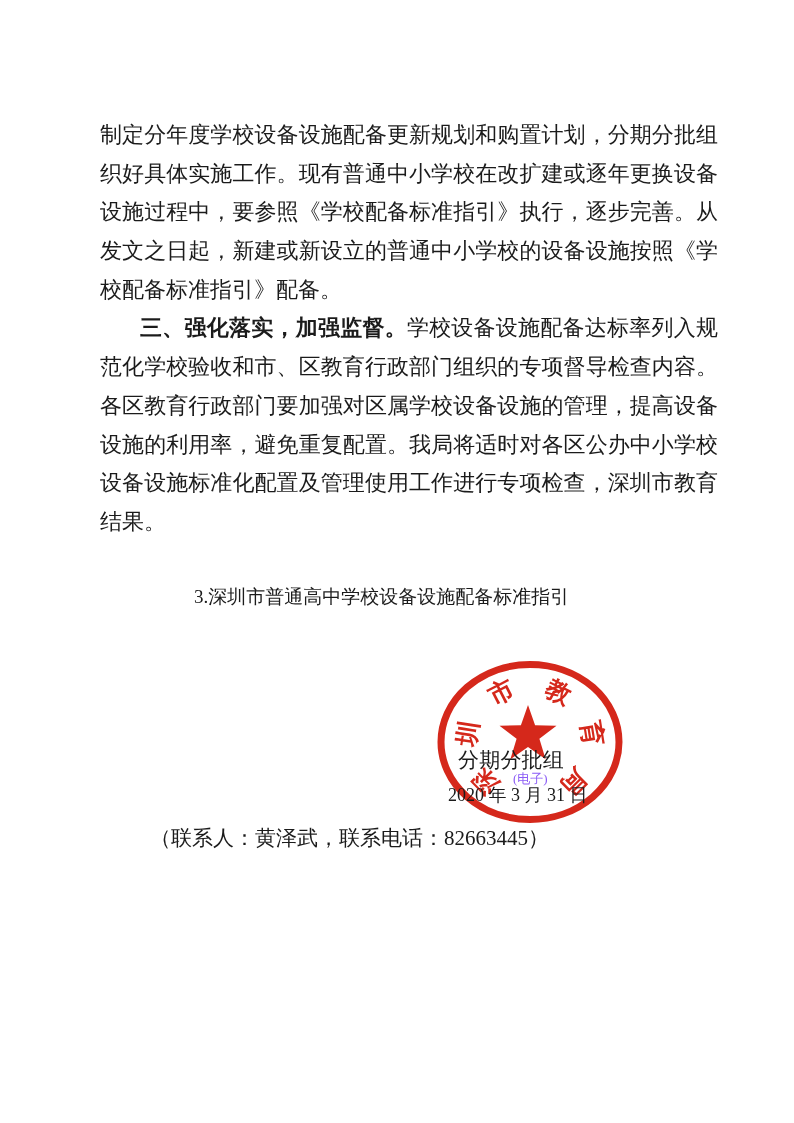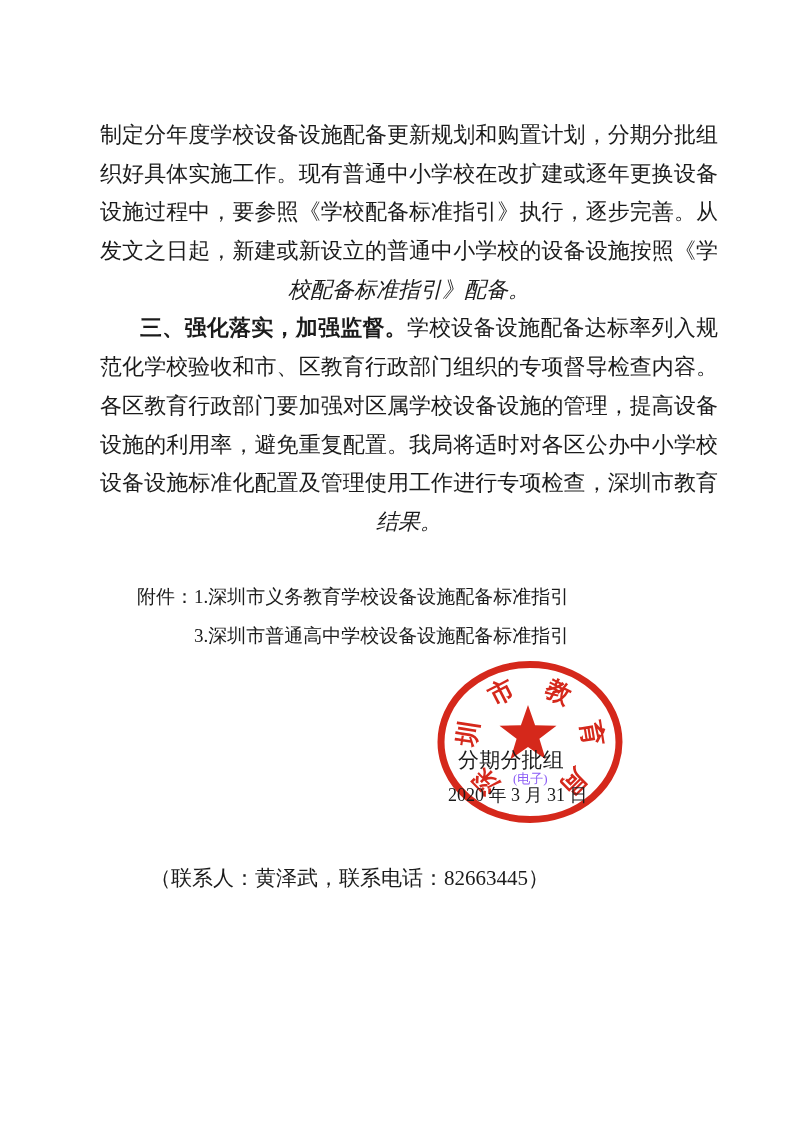--- a/index.html
+++ b/index.html
@@ -18,21 +18,21 @@
   .body-text {
     position: absolute;
     left: 100px;
     top: 116px;
     width: 618px;
     font-size: 22px;
     line-height: 38.7px;
   }
   .bline { height: 38.7px; overflow: hidden; }
   .bline.full { text-align: justify; text-align-last: justify; }
-  .bline.short { text-align: center; font-style: italic; }
+  .bline.short { text-align: left; }
   .bline.indent { text-indent: 40px; }
   .bold-heading {
     font-family: Liberation Sans, sans-serif;
     font-weight: 700;
   }
 
   
   .attachments {
     position: absolute;
     left: 100px;
@@ -65,21 +65,21 @@
     position: absolute; left: 513px; top: 770px;
     font-size: 13px; color: #8b5cf6; z-index: 2; white-space: nowrap;
   }
   .sig-date {
     position: absolute; left: 448px; top: 783px;
     font-size: 18px; color: #1b1b1b; z-index: 2; white-space: nowrap;
   }
 
   
   .contact {
-    position: absolute; left: 150px; top: 864px;
+    position: absolute; left: 150px; top: 824px;
     font-size: 21px; white-space: nowrap;
   }
 </style>
 </head>
 <body>
 
 <div class="page">
 
   <div class="body-text">
     <div class="bline full">制定分年度学校设备设施配备更新规划和购置计划，分期分批组</div>
@@ -92,21 +92,20 @@
       <span class="bold-heading">三、强化落实，加强监督。</span><span>学校设备设施配备达标率列入规</span>
     </div>
     <div class="bline full">范化学校验收和市、区教育行政部门组织的专项督导检查内容。</div>
     <div class="bline full">各区教育行政部门要加强对区属学校设备设施的管理，提高设备</div>
     <div class="bline full">设施的利用率，避免重复配置。我局将适时对各区公办中小学校</div>
     <div class="bline full">设备设施标准化配置及管理使用工作进行专项检查，深圳市教育局</div>
     <div class="bline short">结果。</div>
   </div>
 
   <div class="attachments">
-    <div class="aline a1">附件：1.深圳市义务教育学校设备设施配备标准指引</div>
     <div class="aline a2">3.深圳市普通高中学校设备设施配备标准指引</div>
   </div>
 
   <svg class="seal" viewBox="0 0 220 190" xmlns="http://www.w3.org/2000/svg">
     <ellipse cx="110" cy="97" rx="89" ry="77.5" fill="none" stroke="#d5281b" stroke-width="7"></ellipse>
     <polygon points="108,60 115.1,80.3 136.5,80.7 119.4,93.7 125.6,114.3 108,102 90.4,114.3 96.6,93.7 79.5,80.7 100.9,80.3" fill="#d5281b"></polygon>
     <text x="65.5" y="136.6" transform="rotate(-135 65.5 136.6)" fill="#d5281b">深</text>
     <text x="47.8" y="88.2" transform="rotate(-81 47.8 88.2)" fill="#d5281b">圳</text>
     <text x="81.4" y="46.9" transform="rotate(-27 81.4 46.9)" fill="#d5281b">市</text>
     <text x="138.6" y="46.9" transform="rotate(27 138.6 46.9)" fill="#d5281b">教</text>

